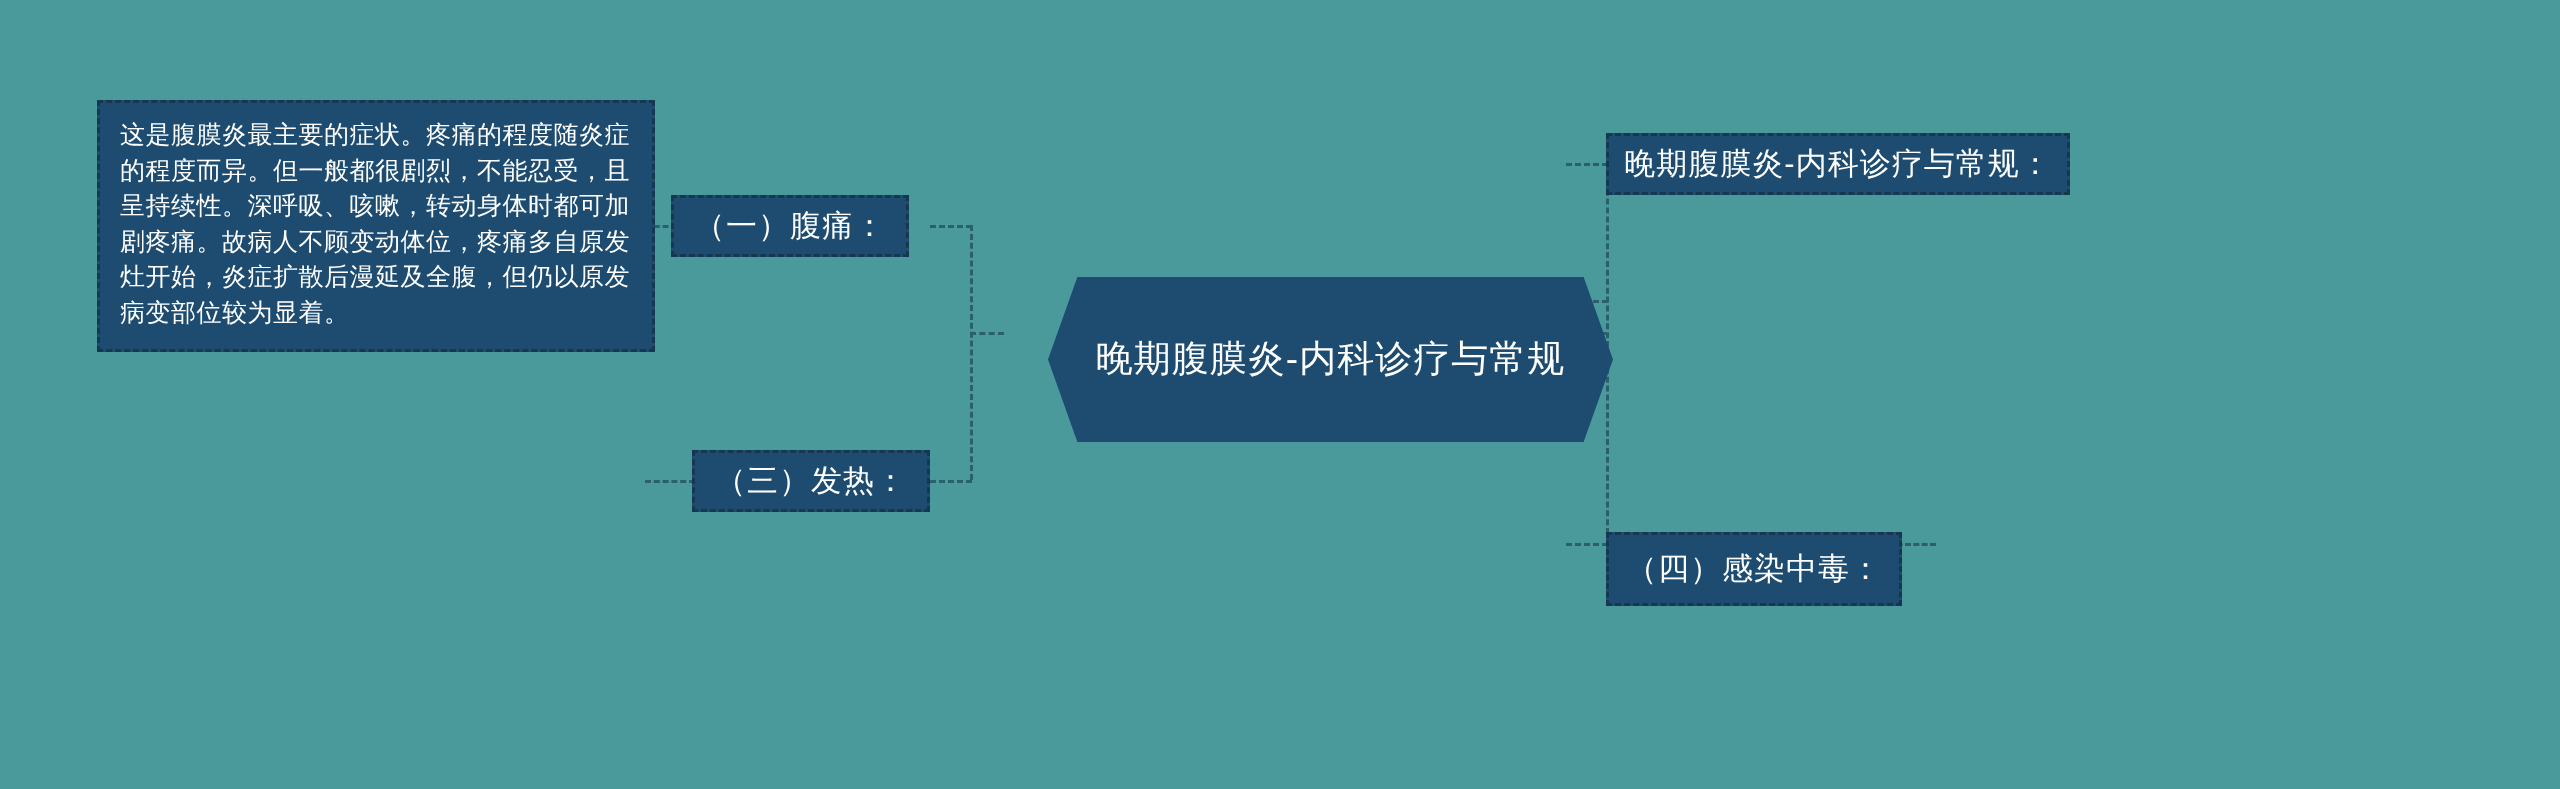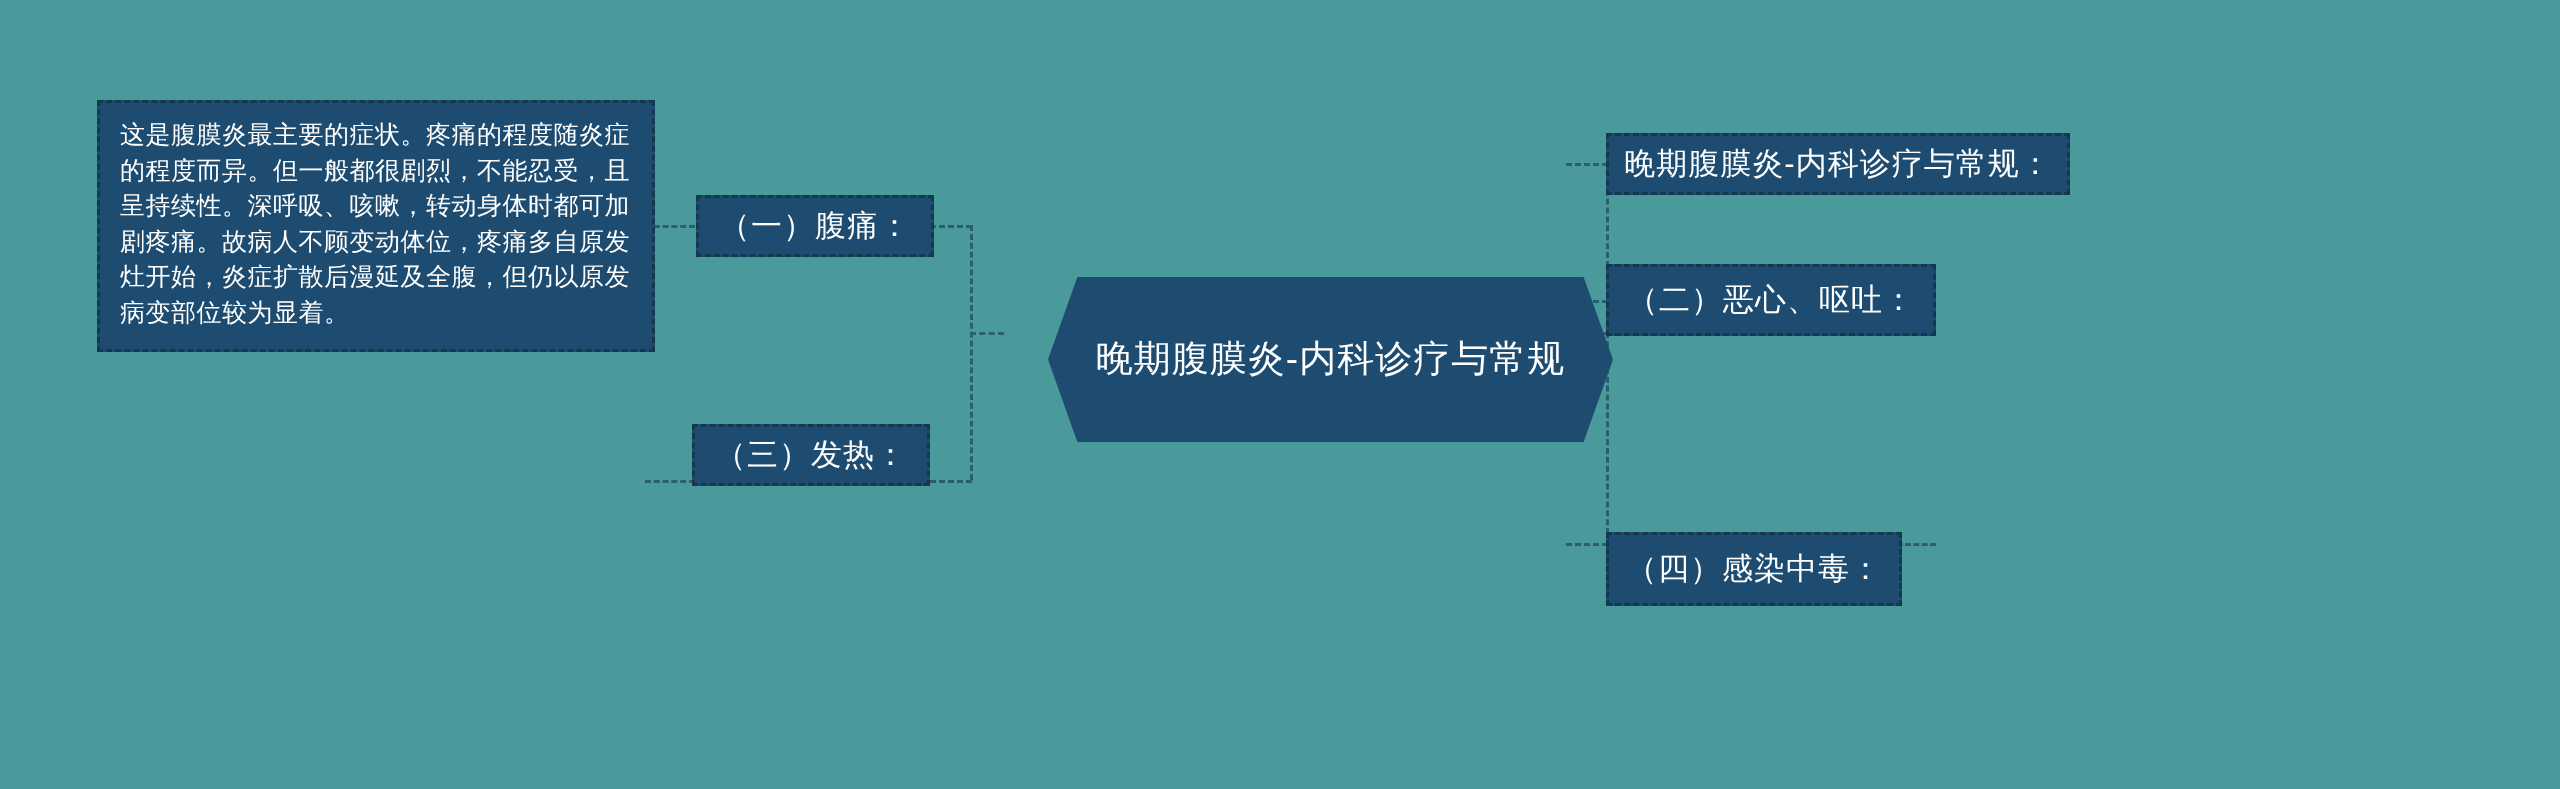--- a/index.html
+++ b/index.html
@@ -107,38 +107,35 @@
   <div class="conn" style="left:1566px; top:163px; width:42px;"></div>
   <div class="conn" style="left:1566px; top:300px; width:42px;"></div>
   <div class="conn" style="left:1566px; top:543px; width:42px;"></div>
   <div class="conn" style="left:1880px; top:543px; width:56px;"></div>
 
   <div class="node para" style="left:97px; top:100px; width:558px; height:252px;">
     <span class="txt">这是腹膜炎最主要的症状。疼痛的程度随炎症的程度而异。但一般都很剧烈，不能忍受，且呈持续性。深呼吸、咳嗽，转动身体时都可加剧疼痛。故病人不顾变动体位，疼痛多自原发灶开始，炎症扩散后漫延及全腹，但仍以原发病变部位较为显着。</span>
   </div>
 
 
-  <div class="node label" style="left:696px; top:195px; width:238px; height:62px;">
+  <div class="node label" style="left:671px; top:195px; width:238px; height:62px;">
     <span class="txt">（一）腹痛：</span>
   </div>
 
-  <div class="node label" style="left:692px; top:424px; width:238px; height:62px;">
+  <div class="node label" style="left:692px; top:450px; width:238px; height:62px;">
     <span class="txt">（三）发热：</span>
   </div>
 
   <div class="center-node">
     <span class="txt">晚期腹膜炎-内科诊疗与常规</span>
   </div>
 
   <div class="node label" style="left:1606px; top:133px; width:464px; height:62px;">
     <span class="txt">晚期腹膜炎-内科诊疗与常规：</span>
   </div>
 
-  <div class="node label" style="left:1606px; top:264px; width:330px; height:72px;">
-    <span class="txt">（二）恶心、呕吐：</span>
-  </div>
 
   <div class="node label" style="left:1606px; top:508px; width:296px; height:74px;margin-top:24px;">
     <span class="txt">（四）感染中毒：</span>
   </div>
 
 
 </div>
 
 </body></html>

